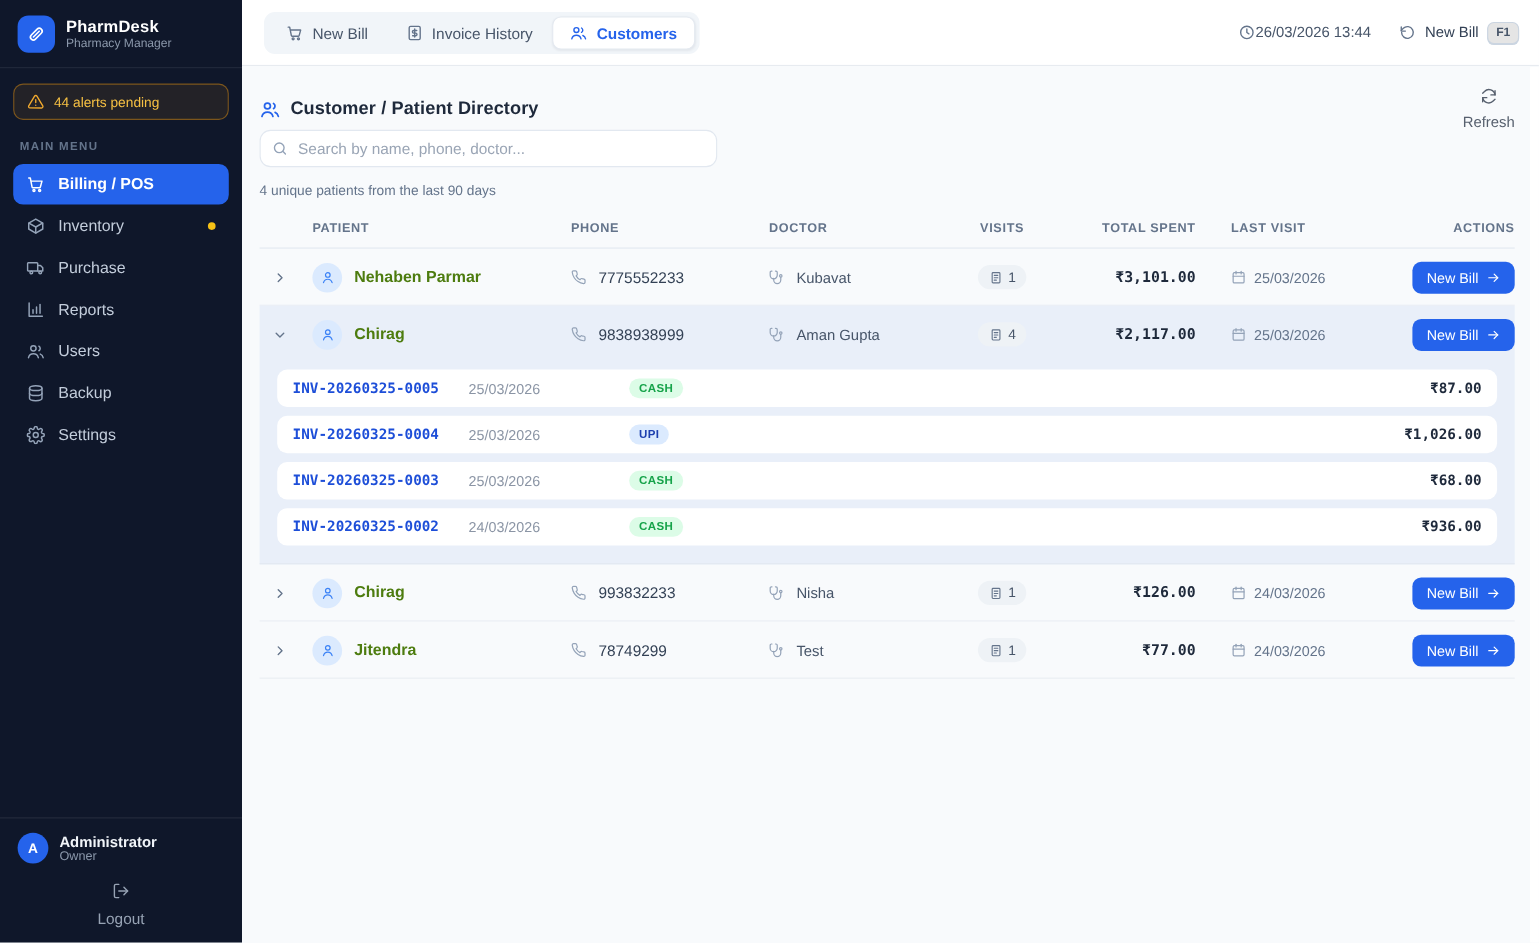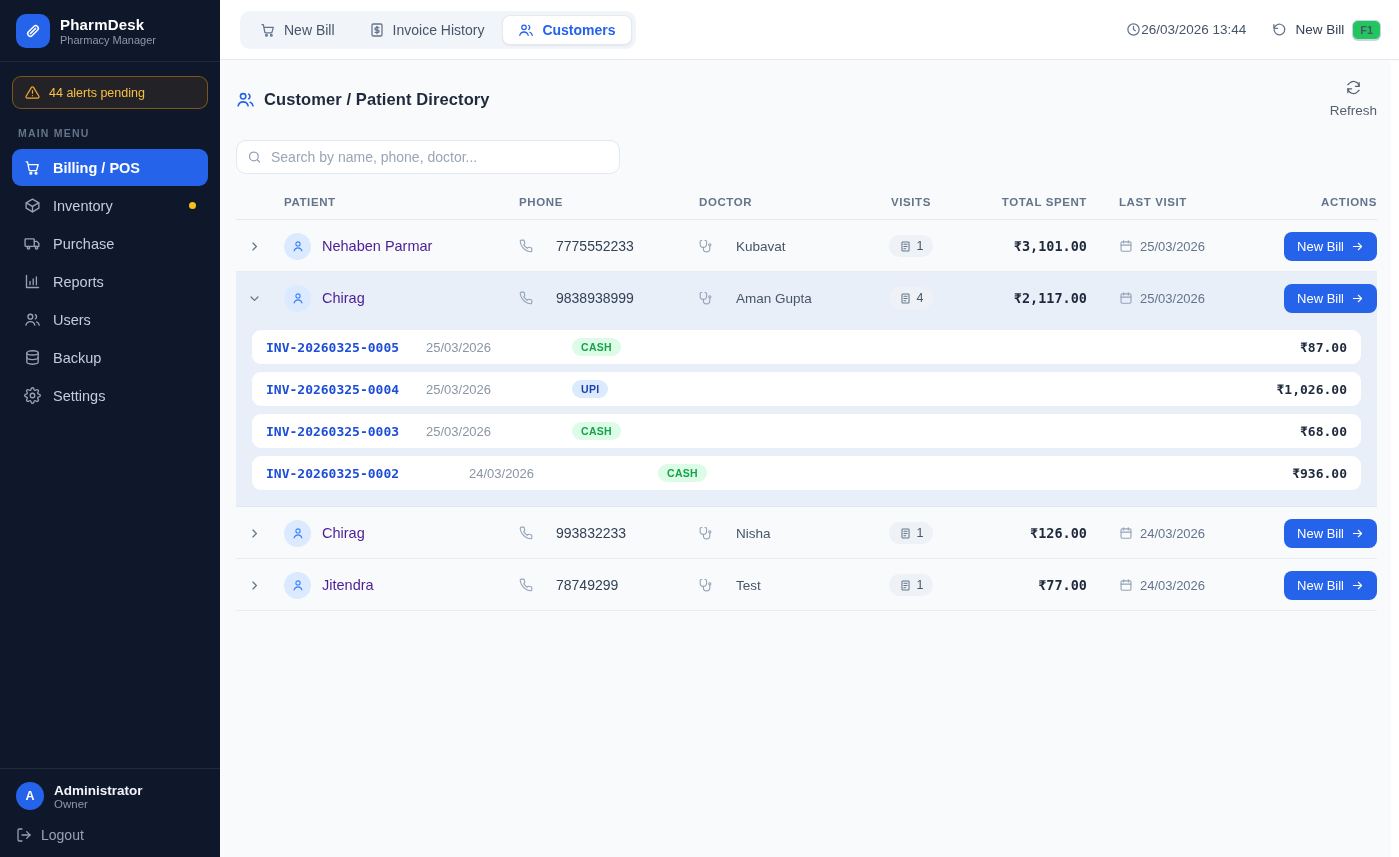--- a/index.html
+++ b/index.html
@@ -21,83 +21,83 @@
   .menu-item .mi-icon { display:flex; color:#94a3b8; }
   .menu-item.active { background:#2563eb; color:#fff; font-weight:600; }
   .menu-item.active .mi-icon { color:#fff; }
   .mi-dot { width:7px; height:7px; border-radius:50%; background:#f4b added; }
   .mi-dot { width:7px; height:7px; border-radius:50%; background:#f5c116; margin-left:auto; }
   .sb-foot { border-top:1px solid rgba(255,255,255,.08); padding:13px 16px 12px; }
   .user-row { display:flex; align-items:center; gap:10px; }
   .avatar-initial { width:28px; height:28px; border-radius:50%; background:#2563eb; color:#fff; font-size:12.5px; font-weight:700; display:flex; align-items:center; justify-content:center; flex:none; }
   .user-name { font-size:13.5px; font-weight:600; color:#f1f5f9; }
   .user-role { font-size:11.5px; color:#8b98ab; }
-  .logout-row { display:flex; align-items:center; gap:9px; margin-top:15px; color:#97a3b4; font-size:14px; cursor:pointer; padding:2px 0; }
+  .logout-row { display:flex; align-items:center; gap:9px; margin-top:15px; color:#97a3b4; font-size:14px; cursor:pointer; padding:2px 0;flex-direction:column; }
 
   
   .main { flex:1; display:flex; flex-direction:column; position:relative; background:#f8fafc;border-radius:10px; }
   .topbar { height:60px; background:#fff; border-bottom:1px solid #e7ebf0; display:flex; align-items:center; justify-content:space-between; padding:0 18px 0 20px; }
   .tabs { display:flex; align-items:center; background:#f1f5f9; border-radius:10px; padding:4px; gap:2px; }
   .tab { display:flex; align-items:center; gap:8px; padding:7px 16px; border-radius:8px; font-size:14px; color:#475569; cursor:pointer; white-space:nowrap; }
   .tab .t-icon { display:flex; color:#64748b; }
   .tab.active { background:#fff; color:#2563eb; font-weight:600; border:1px solid #e4e9f0; box-shadow:0 1px 2px rgba(15,23,42,.06); padding:6px 15px; }
   .tab.active .t-icon { color:#2563eb; }
   .topbar-right { display:flex; align-items:center; gap:26px; }
   .datetime { display:flex; align-items:center; gap:0; font-size:13.5px; color:#475569; }
   .datetime svg, .shortcut svg { color:#64748b; }
   .shortcut { display:flex; align-items:center; gap:8px; font-size:13.5px; color:#334155; cursor:pointer; }
-  .kbd { font-size:11px; font-weight:600; color:#475569; background:#22c55e; border:1px solid #cbd5e1; border-radius:6px; padding:3px 7px; box-shadow:0 1px 0 #cbd5e1; }
+  .kbd { font-size:11px; font-weight:600; color:#475569; background:#e5e5e5; border:1px solid #cbd5e1; border-radius:6px; padding:3px 7px; box-shadow:0 1px 0 #cbd5e1; }
 
   .content { flex:1; padding:20px 22px 0 16px; overflow:hidden; }
   .scroll-gutter { position:absolute; top:61px; right:0; bottom:0; width:8px; background:#ffffff; }
 
   .page-head { display:flex; align-items:center; justify-content:space-between; }
   .page-title { display:flex; align-items:center; gap:9px; }
   .page-title .pt-icon { color:#2563eb; display:flex; }
   .page-title h1 { font-size:16.5px; font-weight:700; color:#1e293b; letter-spacing:.1px; }
   .refresh-btn { display:flex; align-items:center; gap:8px; font-size:13.5px; color:#5b6activa; }
   .refresh-btn { color:#57606e; background:none; border:none; cursor:pointer; font-family:inherit;flex-direction:column; }
-  .search-wrap { margin-top:22px; position:relative; width:384px; }
+  .search-wrap { margin-top:0; position:relative; width:416px; }
   .search-wrap svg { position:absolute; left:11px; top:50%; transform:translateY(-50%); color:#94a3b8; }
   .search-input { width:100%; height:34px; border:1px solid #e2e8f0; border-radius:10px; background:#fff; padding:0 12px 0 34px; font-size:14px; color:#1e293b; font-family:inherit; outline:none; }
   .search-input::placeholder { color:#9aa5b5; }
   .summary-text { margin-top:14px; font-size:12.5px; color:#64748b; }
 
   
   .ptable { margin-top:10px; }
   .thead, .trow { display:grid; grid-template-columns:36px 1fr 180px 176px 72px 140px 170px 120px; align-items:center; }
   .thead { height:36px; border-bottom:1px solid #e2e8f0; }
   .th { font-size:11.5px; font-weight:700; letter-spacing:.6px; color:#64748b; }
   .th-patient { padding-left:12px; }
   .th-visits { text-align:center; }
   .th-total { text-align:right; }
   .th-last { padding-left:32px; }
   .th-actions { text-align:right; }
   .trow { height:52px; border-bottom:1px solid #e9edf3; background:transparent; }
   .trow.expanded { background:#e9eff9; border-bottom:none; }
   .expander { width:36px; height:52px; display:flex; align-items:center; justify-content:center; background:none; border:none; color:#64748b; cursor:pointer; }
   .cell-patient { display:flex; align-items:center; gap:11px; padding-left:12px; }
   .p-avatar { width:27px; height:27px; border-radius:50%; background:#dbeafe; color:#3b82f6; display:flex; align-items:center; justify-content:center; flex:none; }
-  .p-name { font-size:14.5px; font-weight:400; color:#4c1d95; }
-  .cell-phone, .cell-doctor { display:flex; align-items:center; gap:23px; font-size:14px; color:#334155; }
+  .p-name { font-size:14.5px; font-weight:700; color:#4d7c0f; }
+  .cell-phone, .cell-doctor { display:flex; align-items:center; gap:11px; font-size:14px; color:#334155; }
   .cell-phone svg, .cell-doctor svg, .cell-last svg { color:#94a3b8; flex:none; }
   .cell-doctor { font-size:13.5px; color:#475569; }
   .cell-visits { display:flex; justify-content:center; }
   .visit-pill { display:flex; align-items:center; gap:5px; background:#eef2f6; border-radius:13px; padding:4px 10px; font-size:12.5px; color:#475569; }
   .visit-pill svg { color:#64748b; }
   .cell-total { text-align:right; font-family:"DejaVu Sans Mono","DejaVu Sans",monospace; font-size:13.5px; font-weight:700; color:#1e293b; }
   .cell-last { display:flex; align-items:center; gap:7px; padding-left:32px; font-size:13px; color:#64748b; }
   .cell-actions { display:flex; justify-content:flex-end; }
   .newbill-btn { display:flex; align-items:center; gap:7px; background:#2563eb; color:#fff; border:none; border-radius:8px; padding:7px 13px; font-size:13px; font-weight:500; cursor:pointer; font-family:inherit; }
 
   
   .expand-panel { background:#e9eff9; padding:6px 16px 16px; border-bottom:1px solid #e2e8f0; }
   .vh-label { font-size:11.5px; font-weight:700; letter-spacing:.8px; color:#64748b; margin:4px 2px 10px; }
   .vh-card { display:flex; align-items:center; background:#fff; border-radius:9px; height:34px; padding:0 14px; margin-bottom:8px; }
-  .vh-card:last-child { margin-bottom:0;gap:43px; }
+  .vh-card:last-child { margin-bottom:0; }
   .vh-inv { width:160px; font-family:"DejaVu Sans Mono","DejaVu Sans",monospace; font-size:13px; font-weight:700; color:#1d4ed8; cursor:pointer; }
   .vh-date { width:146px; font-size:13px; color:#8b95a5; }
   .vh-badge { font-size:10.5px; font-weight:700; letter-spacing:.3px; border-radius:10px; padding:3px 9px; }
   .vh-badge.cash { background:#dcfce7; color:#16a34a; }
   .vh-badge.upi { background:#dbeafe; color:#1e40af; }
   .vh-amount { margin-left:auto; font-family:"DejaVu Sans Mono","DejaVu Sans",monospace; font-size:13px; font-weight:700; color:#1e293b; }
 </style>
 </head>
 <body>
 
@@ -302,20 +302,21 @@
       </div>
 
       <div class="search-wrap">
         <svg width="15" height="15" viewBox="0 0 24 24" fill="none" stroke="currentColor" stroke-width="2" stroke-linecap="round">
             <circle cx="11" cy="11" r="7"></circle>
             <path d="m20 20-3.5-3.5"></path>
           </svg>
         <input class="search-input" type="text" placeholder="Search by name, phone, doctor..." style="">
       </div>
 
+      <div class="summary-text">4 unique patients from the last 90 days</div>
 
       <div class="ptable">
         <div class="thead">
           <div class="th"></div>
           <div class="th th-patient">PATIENT</div>
           <div class="th">PHONE</div>
           <div class="th">DOCTOR</div>
           <div class="th th-visits">VISITS</div>
           <div class="th th-total">TOTAL SPENT</div>
           <div class="th th-last">LAST VISIT</div>

